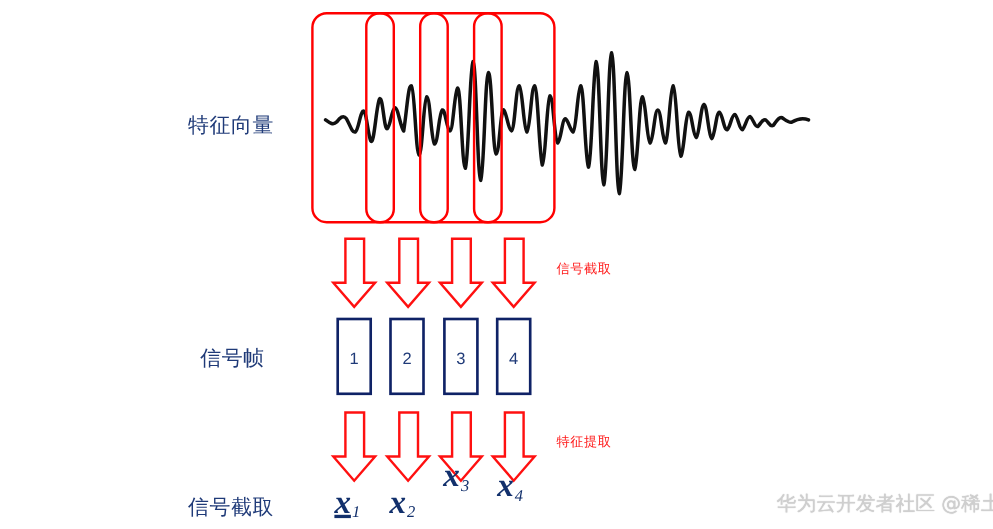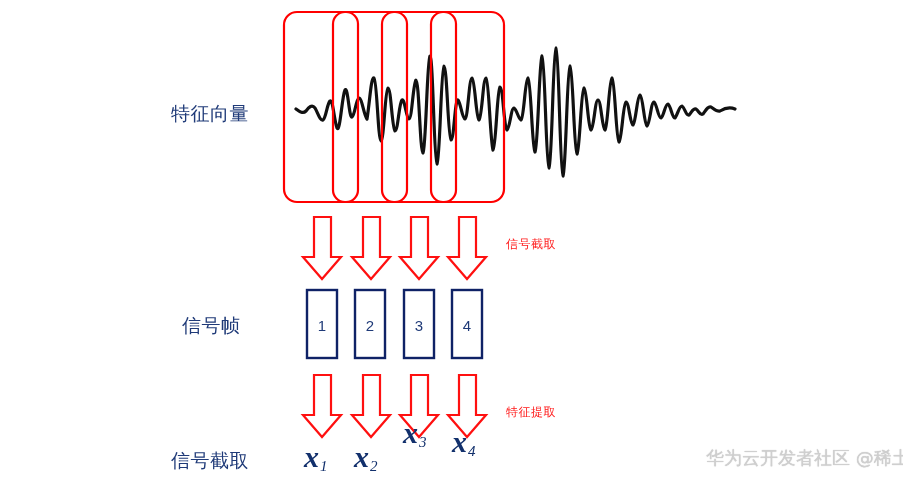--- a/index.html
+++ b/index.html
@@ -15,21 +15,21 @@
                text-shadow: 0 0 1px #bbbbbb; }
 </style>
 </head>
 <body>
 
 <div class="label" style="left:171px; top:101px;">特征向量</div>
 <div class="label" style="left:182px; top:313px;">信号帧</div>
 <div class="label" style="left:171px; top:448px;">信号截取</div>
 
 <div class="red-label" style="left:506px; top:236px;">信号截取</div>
-<div class="red-label" style="left:506px; top:404px;text-align:right;">特征提取</div>
+<div class="red-label" style="left:506px; top:393px;text-align:right;">特征提取</div>
 
 <svg class="diagram" width="903" height="481" viewBox="0 0 903 481">
 
   <path fill="none" stroke="#111" stroke-width="3.2" stroke-linejoin="round" stroke-linecap="round" d="M296,109 C300,112 303,114 306,111 C309,107 312,104 315,108 C318,113 320,121 323,120
            C326,118 327,104 330,101 C333,99 334,120 337,128 C340,134 342,96 345,90 C348,86 349,118 352,117
            C355,115 356,99 359,98 C362,98 364,116 367,119 C370,100 371,77 374,78 C377,80 378,140 381,141
            C384,140 385,90 388,88 C391,88 392,128 395,131 C398,131 399,103 402,100 C405,99 406,118 409,119
            C412,119 413,84 416,80 C419,80 420,152 423,153 C426,148 427,60 430,56 C433,56 434,162 437,164
            C440,160 441,68 444,66 C447,66 448,138 451,140 C454,140 455,98 458,100 C461,104 462,118 465,119
            C468,118 469,78 472,78 C475,80 476,118 479,120 C482,118 483,78 486,78 C489,80 490,138 493,150
@@ -67,18 +67,18 @@
   <text class="frame-num" x="467" y="331" text-anchor="middle">4</text>
 
   <g fill="#ffffff" stroke="#ff1010" stroke-width="2.2" stroke-linejoin="miter">
     <path d="M314,375 L331,375 L331,415 L341,415 L322,437 L303,415 L314,415 Z"></path>
     <path d="M363,375 L380,375 L380,415 L390,415 L371,437 L352,415 L363,415 Z"></path>
     <path d="M411,375 L428,375 L428,415 L438,415 L419,437 L400,415 L411,415 Z"></path>
     <path d="M459,375 L476,375 L476,415 L486,415 L467,437 L448,415 L459,415 Z"></path>
   </g>
 </svg>
 
-<div class="fvec" style="left:304px; top:440px;"><span>x</span><sub>1</sub></div>
+<div class="fvec" style="left:304px; top:440px;text-decoration:underline;"><span>x</span><sub>1</sub></div>
 <div class="fvec" style="left:354px; top:440px;"><span>x</span><sub>2</sub></div>
 <div class="fvec" style="left:403px; top:416px;"><span>x</span><sub>3</sub></div>
 <div class="fvec" style="left:452px; top:425px;"><span>x</span><sub>4</sub></div>
 
 <div class="watermark">华为云开发者社区 @稀土掘金技术社区</div>
 
 </body></html>

